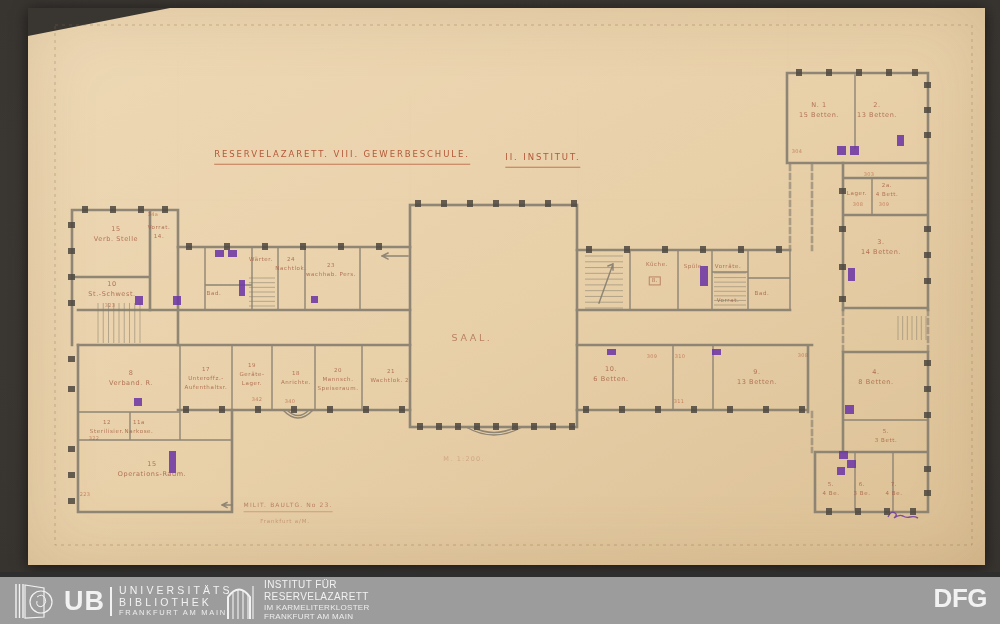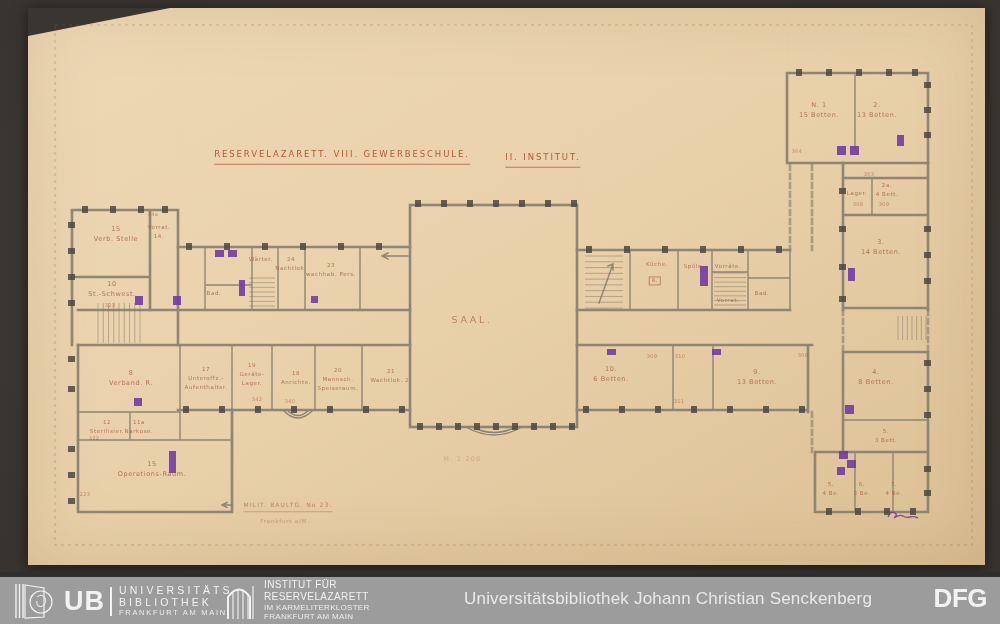--- a/index.html
+++ b/index.html
@@ -230,21 +230,21 @@
       <rect x="845" y="405" width="9" height="9" class="pm-rect"></rect>
       <rect x="839" y="451" width="9" height="8" class="pm-rect"></rect>
       <rect x="847" y="460" width="9" height="8" class="pm-rect"></rect>
       <rect x="837" y="467" width="8" height="8" class="pm-rect"></rect>
     </g>
 </svg>
 
 <div class="labels">
   <span class="lbl title-lbl" style="left:342px;top:156px">RESERVELAZARETT. VIII. GEWERBESCHULE.</span>
   <span class="lbl title-lbl" style="left:543px;top:159px">II. INSTITUT.</span>
-  <span class="lbl hall-lbl" style="left:472px;top:320px">SAAL.</span>
+  <span class="lbl hall-lbl" style="left:472px;top:338px">SAAL.</span>
   <span class="lbl scale-lbl" style="left:464px;top:459px">M. 1:200.</span>
   <span class="lbl cap1" style="left:288px;top:506px">MILIT. BAULTG. No 23.</span>
   <span class="lbl cap2" style="left:285px;top:521px">Frankfurt a/M.</span>
 
   <span class="lbl" style="left:116px;top:234px;width:58px">15
 Verb. Stelle</span>
   <span class="lbl sm" style="left:159px;top:232px;width:34px">Vorrat.
 14.</span>
   <span class="lbl" style="left:112px;top:289px;width:62px">10
 St.-Schwest.</span>
@@ -346,15 +346,14 @@
       <path d="M9,39 V13 M14,39 V9 M19,39 V10 M24,39 V14 M29,39 V6" stroke="#f2f2f2" stroke-width="1.1" fill="none"></path>
     </svg>
     <span class="inst-lines">
       <div>INSTITUT FÜR</div>
       <div>RESERVELAZARETT</div>
       <div>IM KARMELITERKLOSTER</div>
       <div>FRANKFURT AM MAIN</div>
     </span>
   </div>
 
-  <div class="f-item center-name">Universitätsbibliothek Johann Christian Senckenberg</div>
   <div class="f-item dfg-logo">DFG</div>
 </div>
 
 </body></html>

